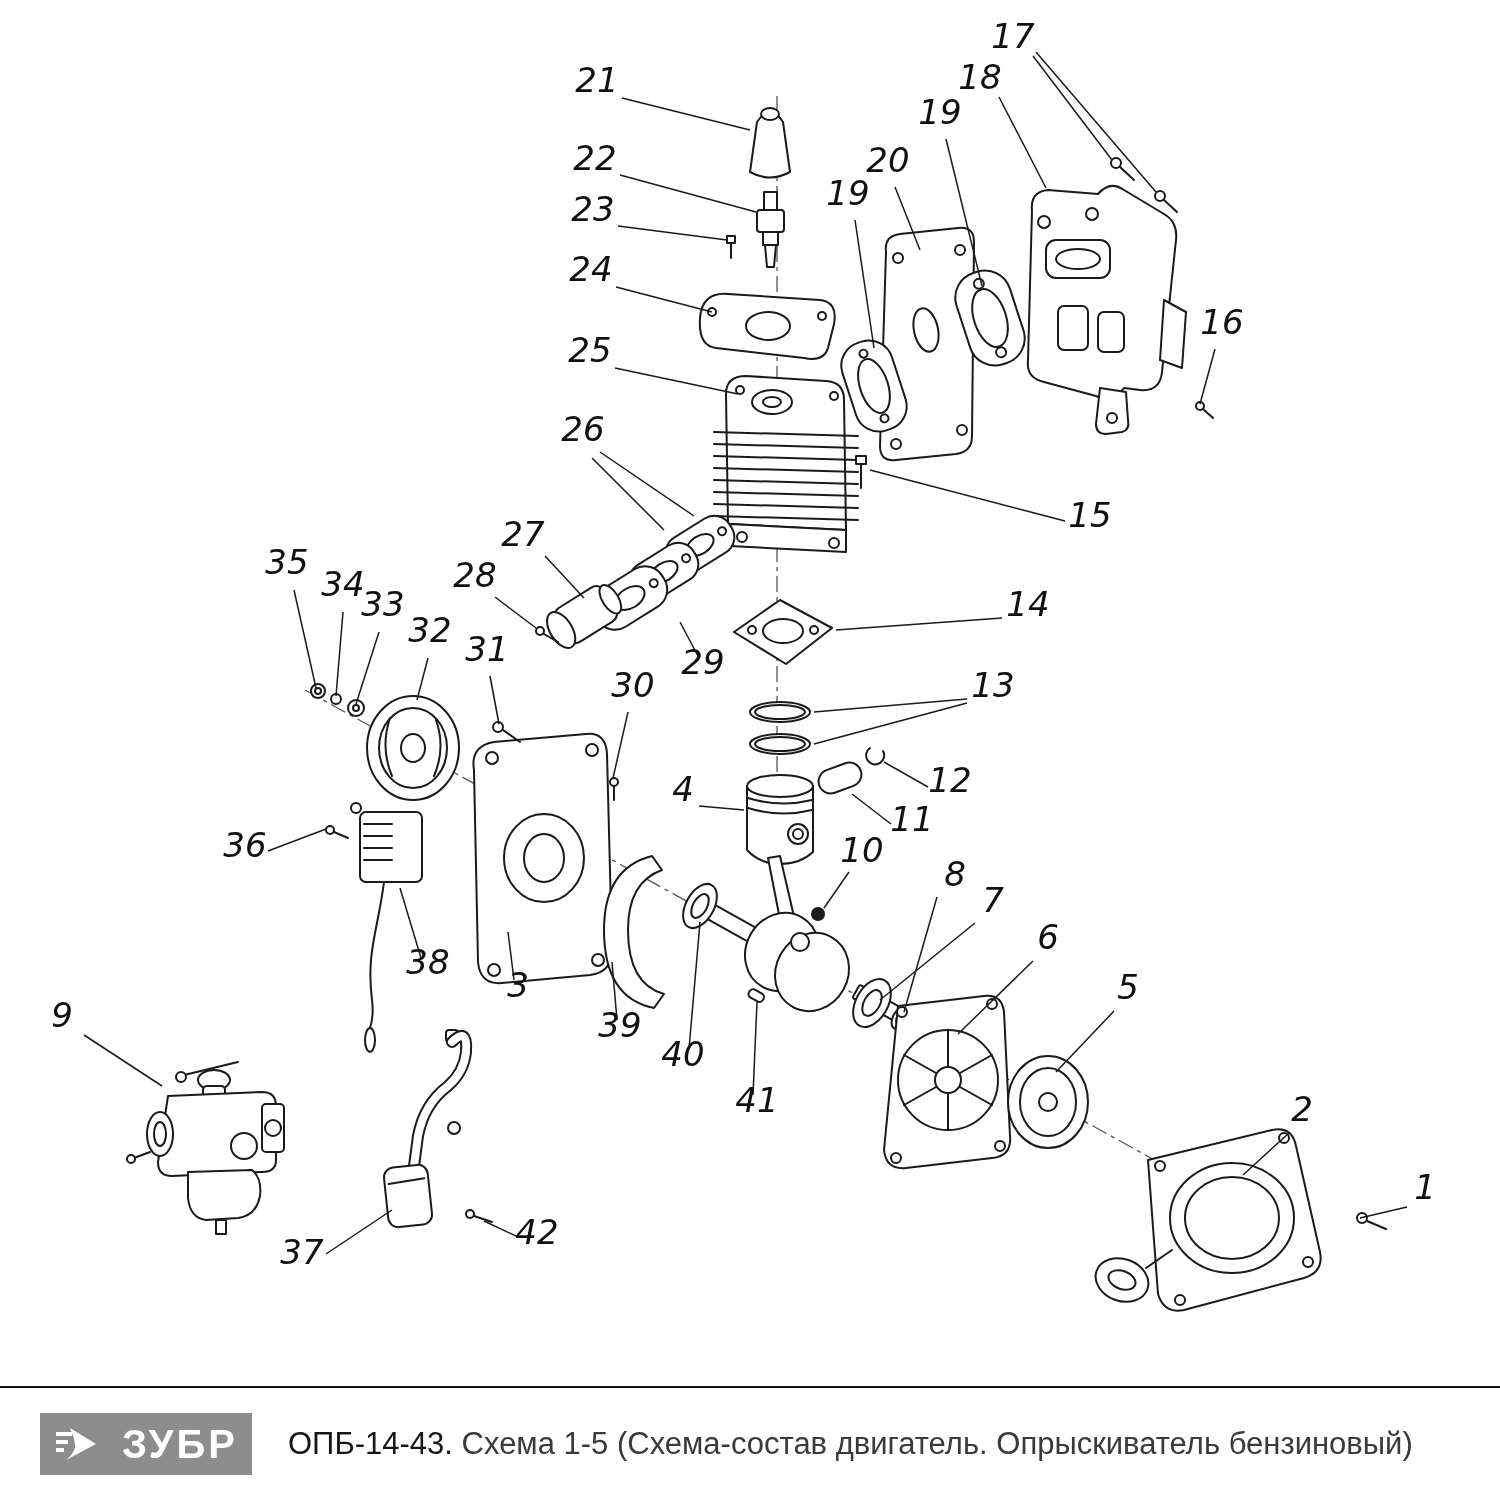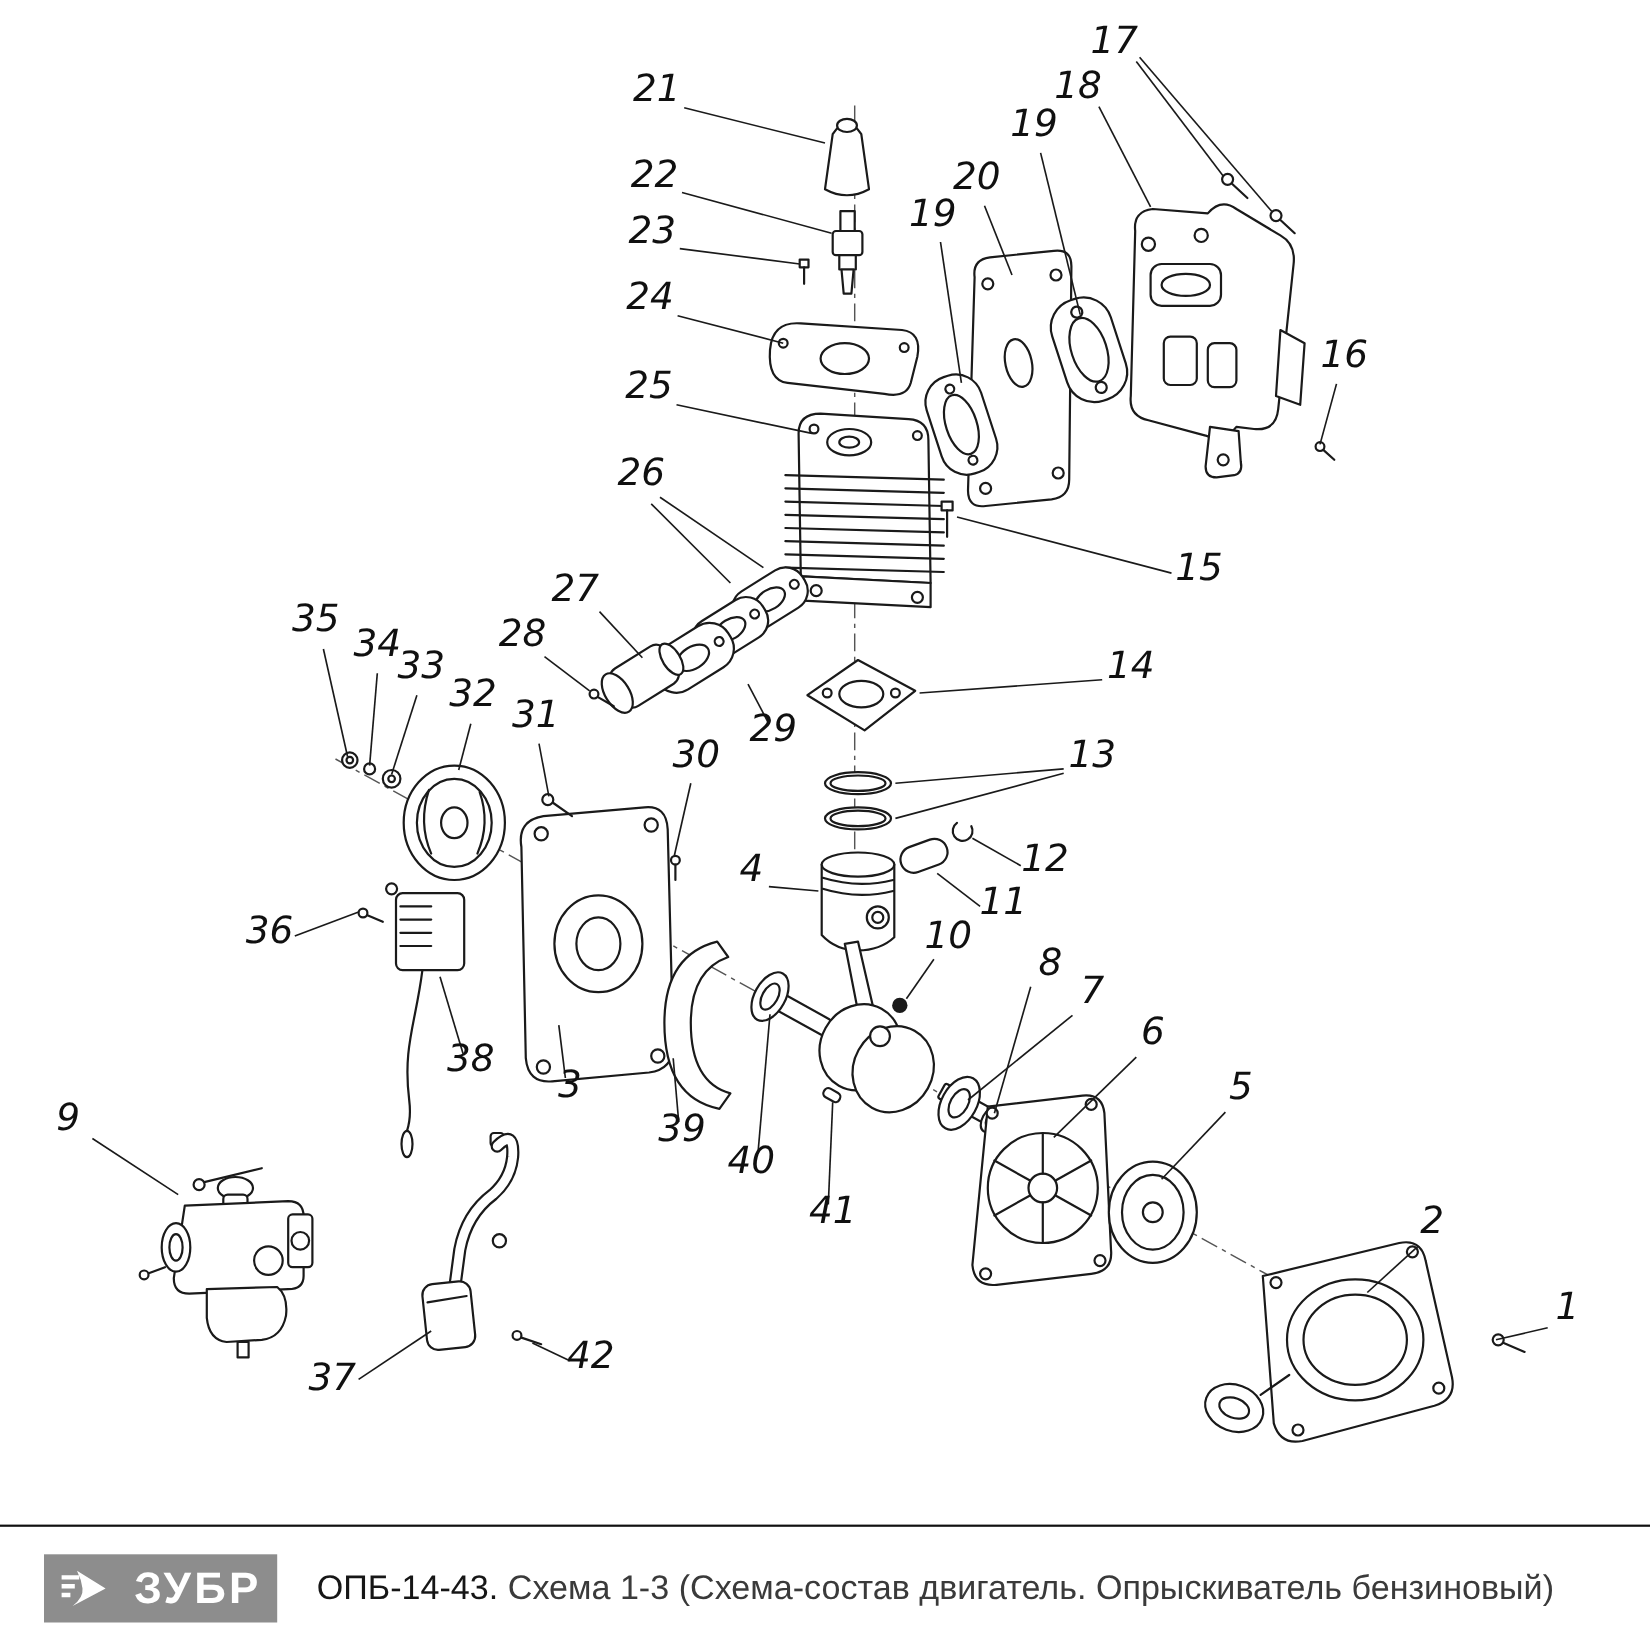--- a/index.html
+++ b/index.html
@@ -433,17 +433,17 @@
   <div class="footer">
     <div class="logo">
       <svg width="44" height="36" viewBox="0 0 44 36">
         <path d="M2,8 h16 M2,16 h12 M2,24 h8" stroke="#fff" stroke-width="4" fill="none"></path>
         <path d="M16,2 L42,18 L12,34 Q22,26 21,18 Q20,10 16,2 Z" fill="#fff"></path>
       </svg>
       <span class="logo-text">ЗУБР</span>
     </div>
     <div class="caption">
       <span class="model">ОПБ-14-43.</span>
-      <span>Схема 1-3 (Схема-состав двигатель. Опрыскиватель бензиновый)</span>
+      <span>Схема 1-5 (Схема-состав двигатель. Опрыскиватель бензиновый)</span>
     </div>
   </div>
 
 </div>
 
 </body></html>

